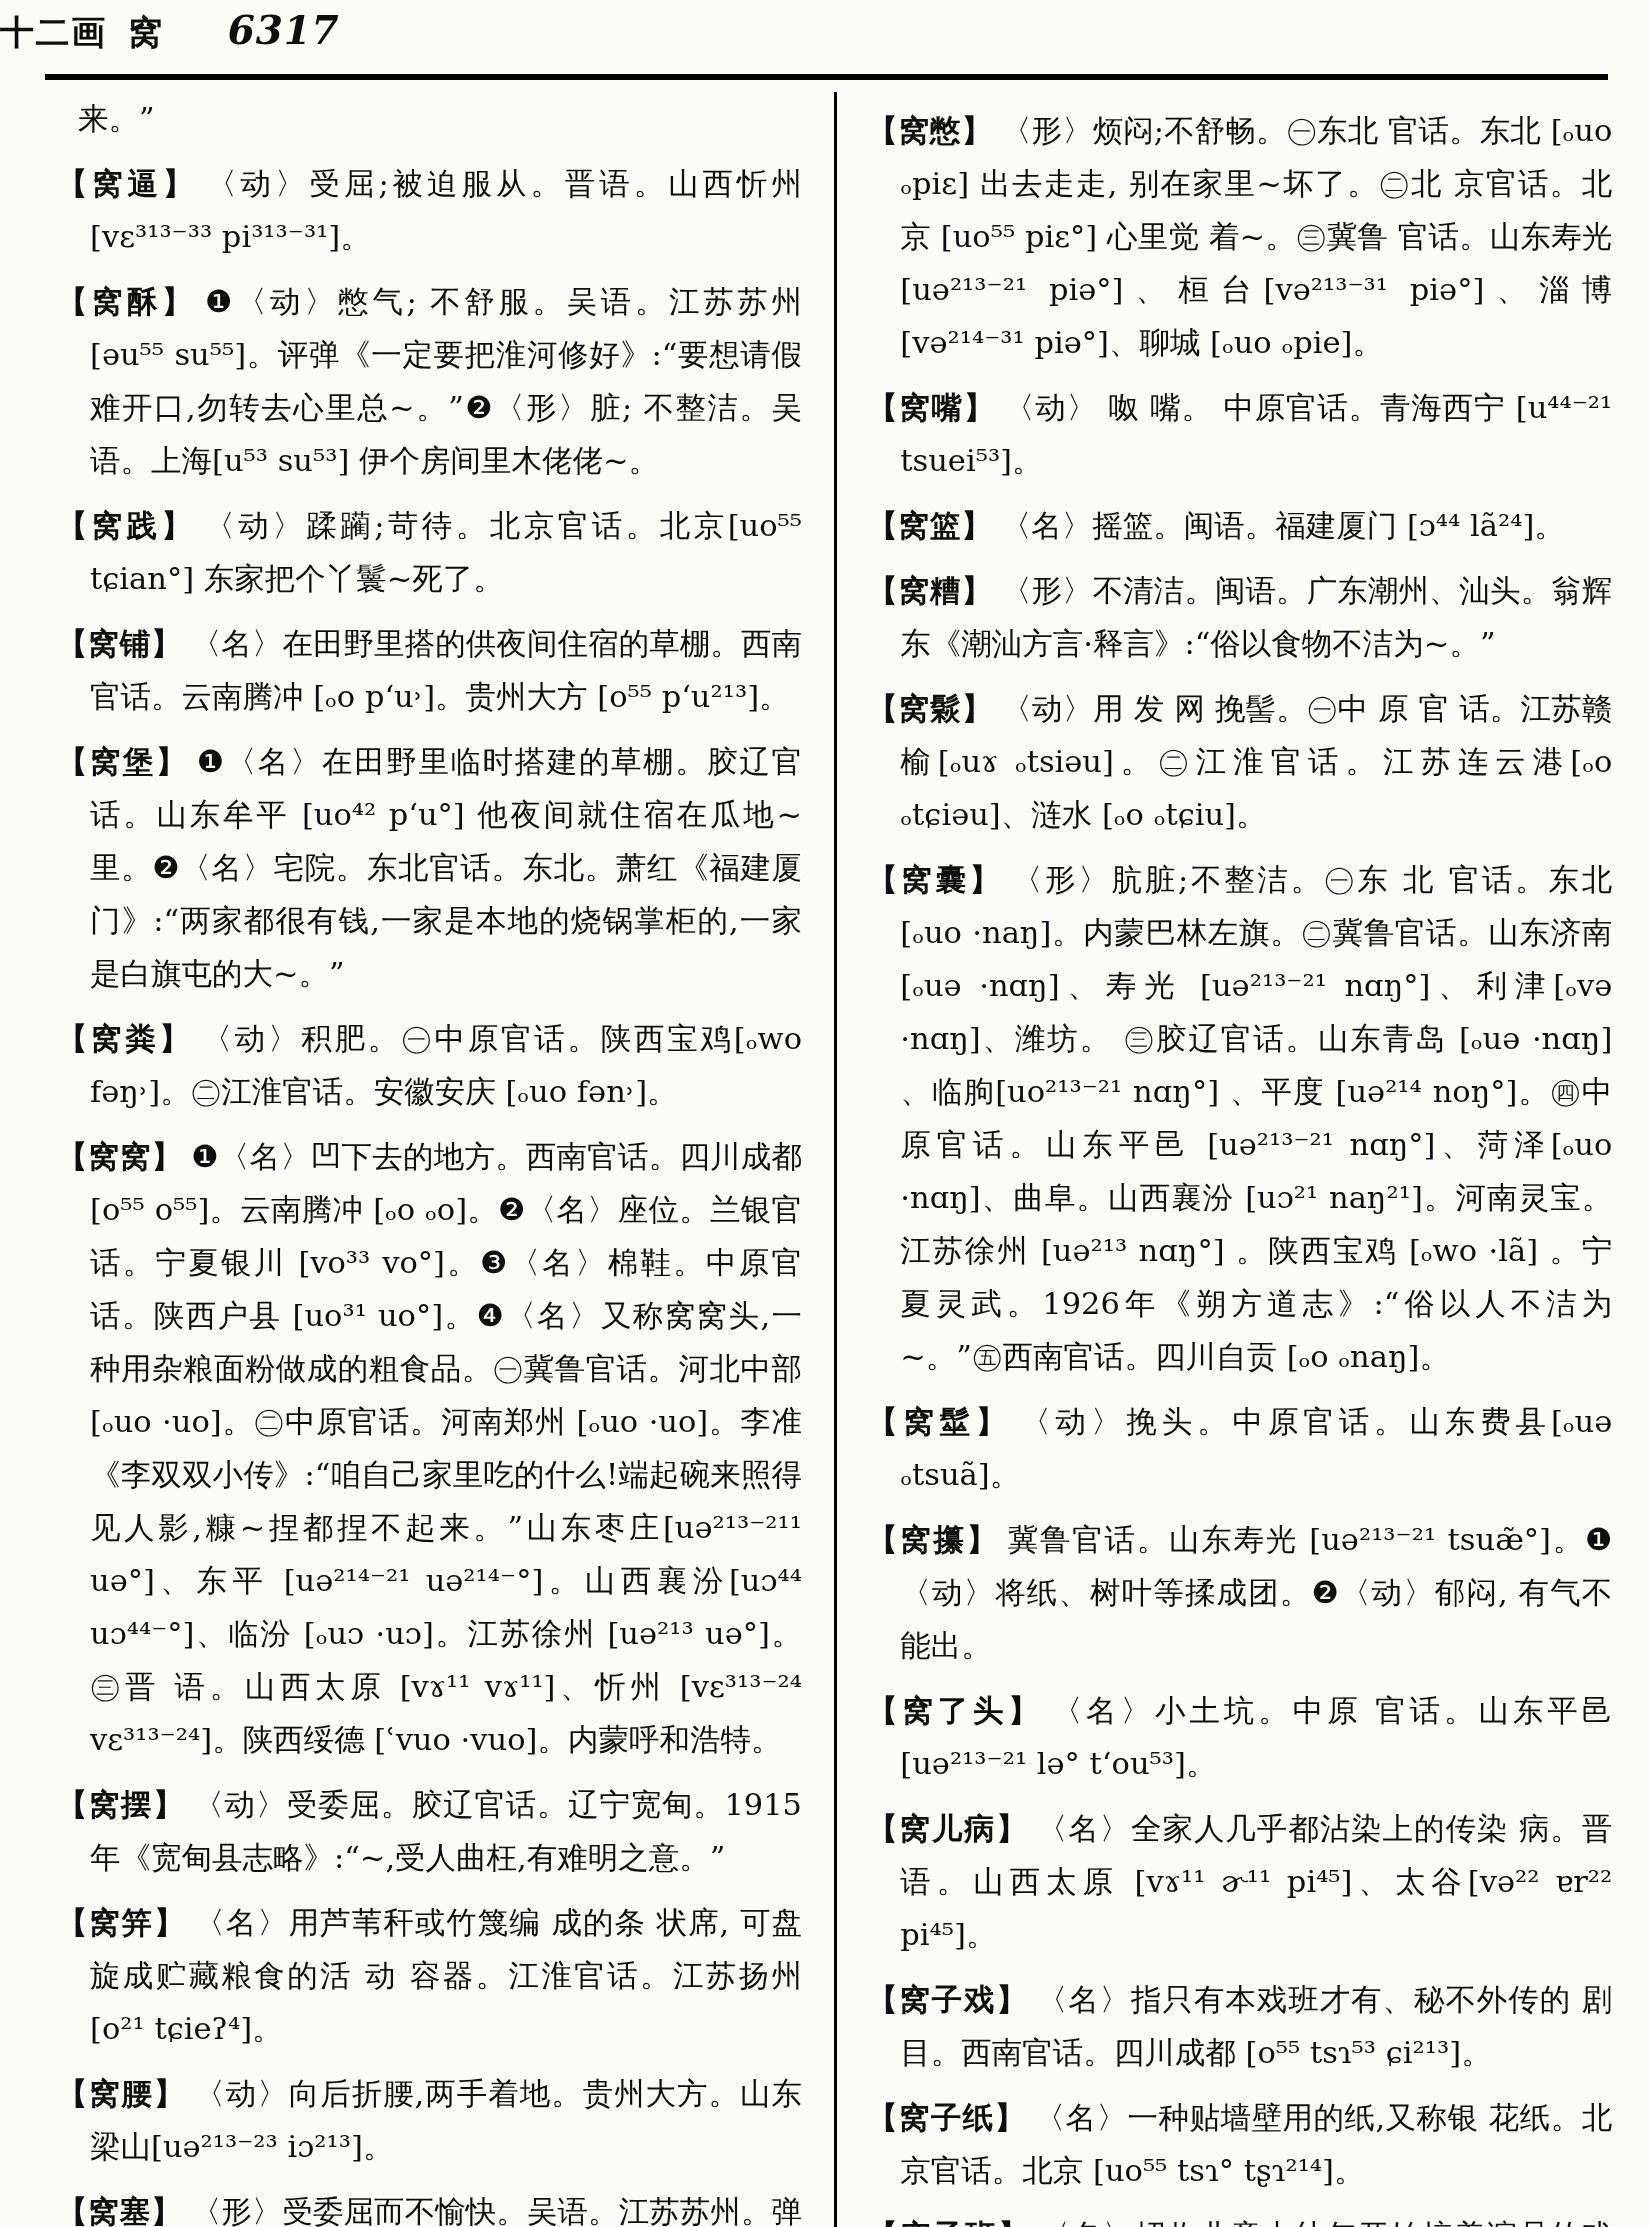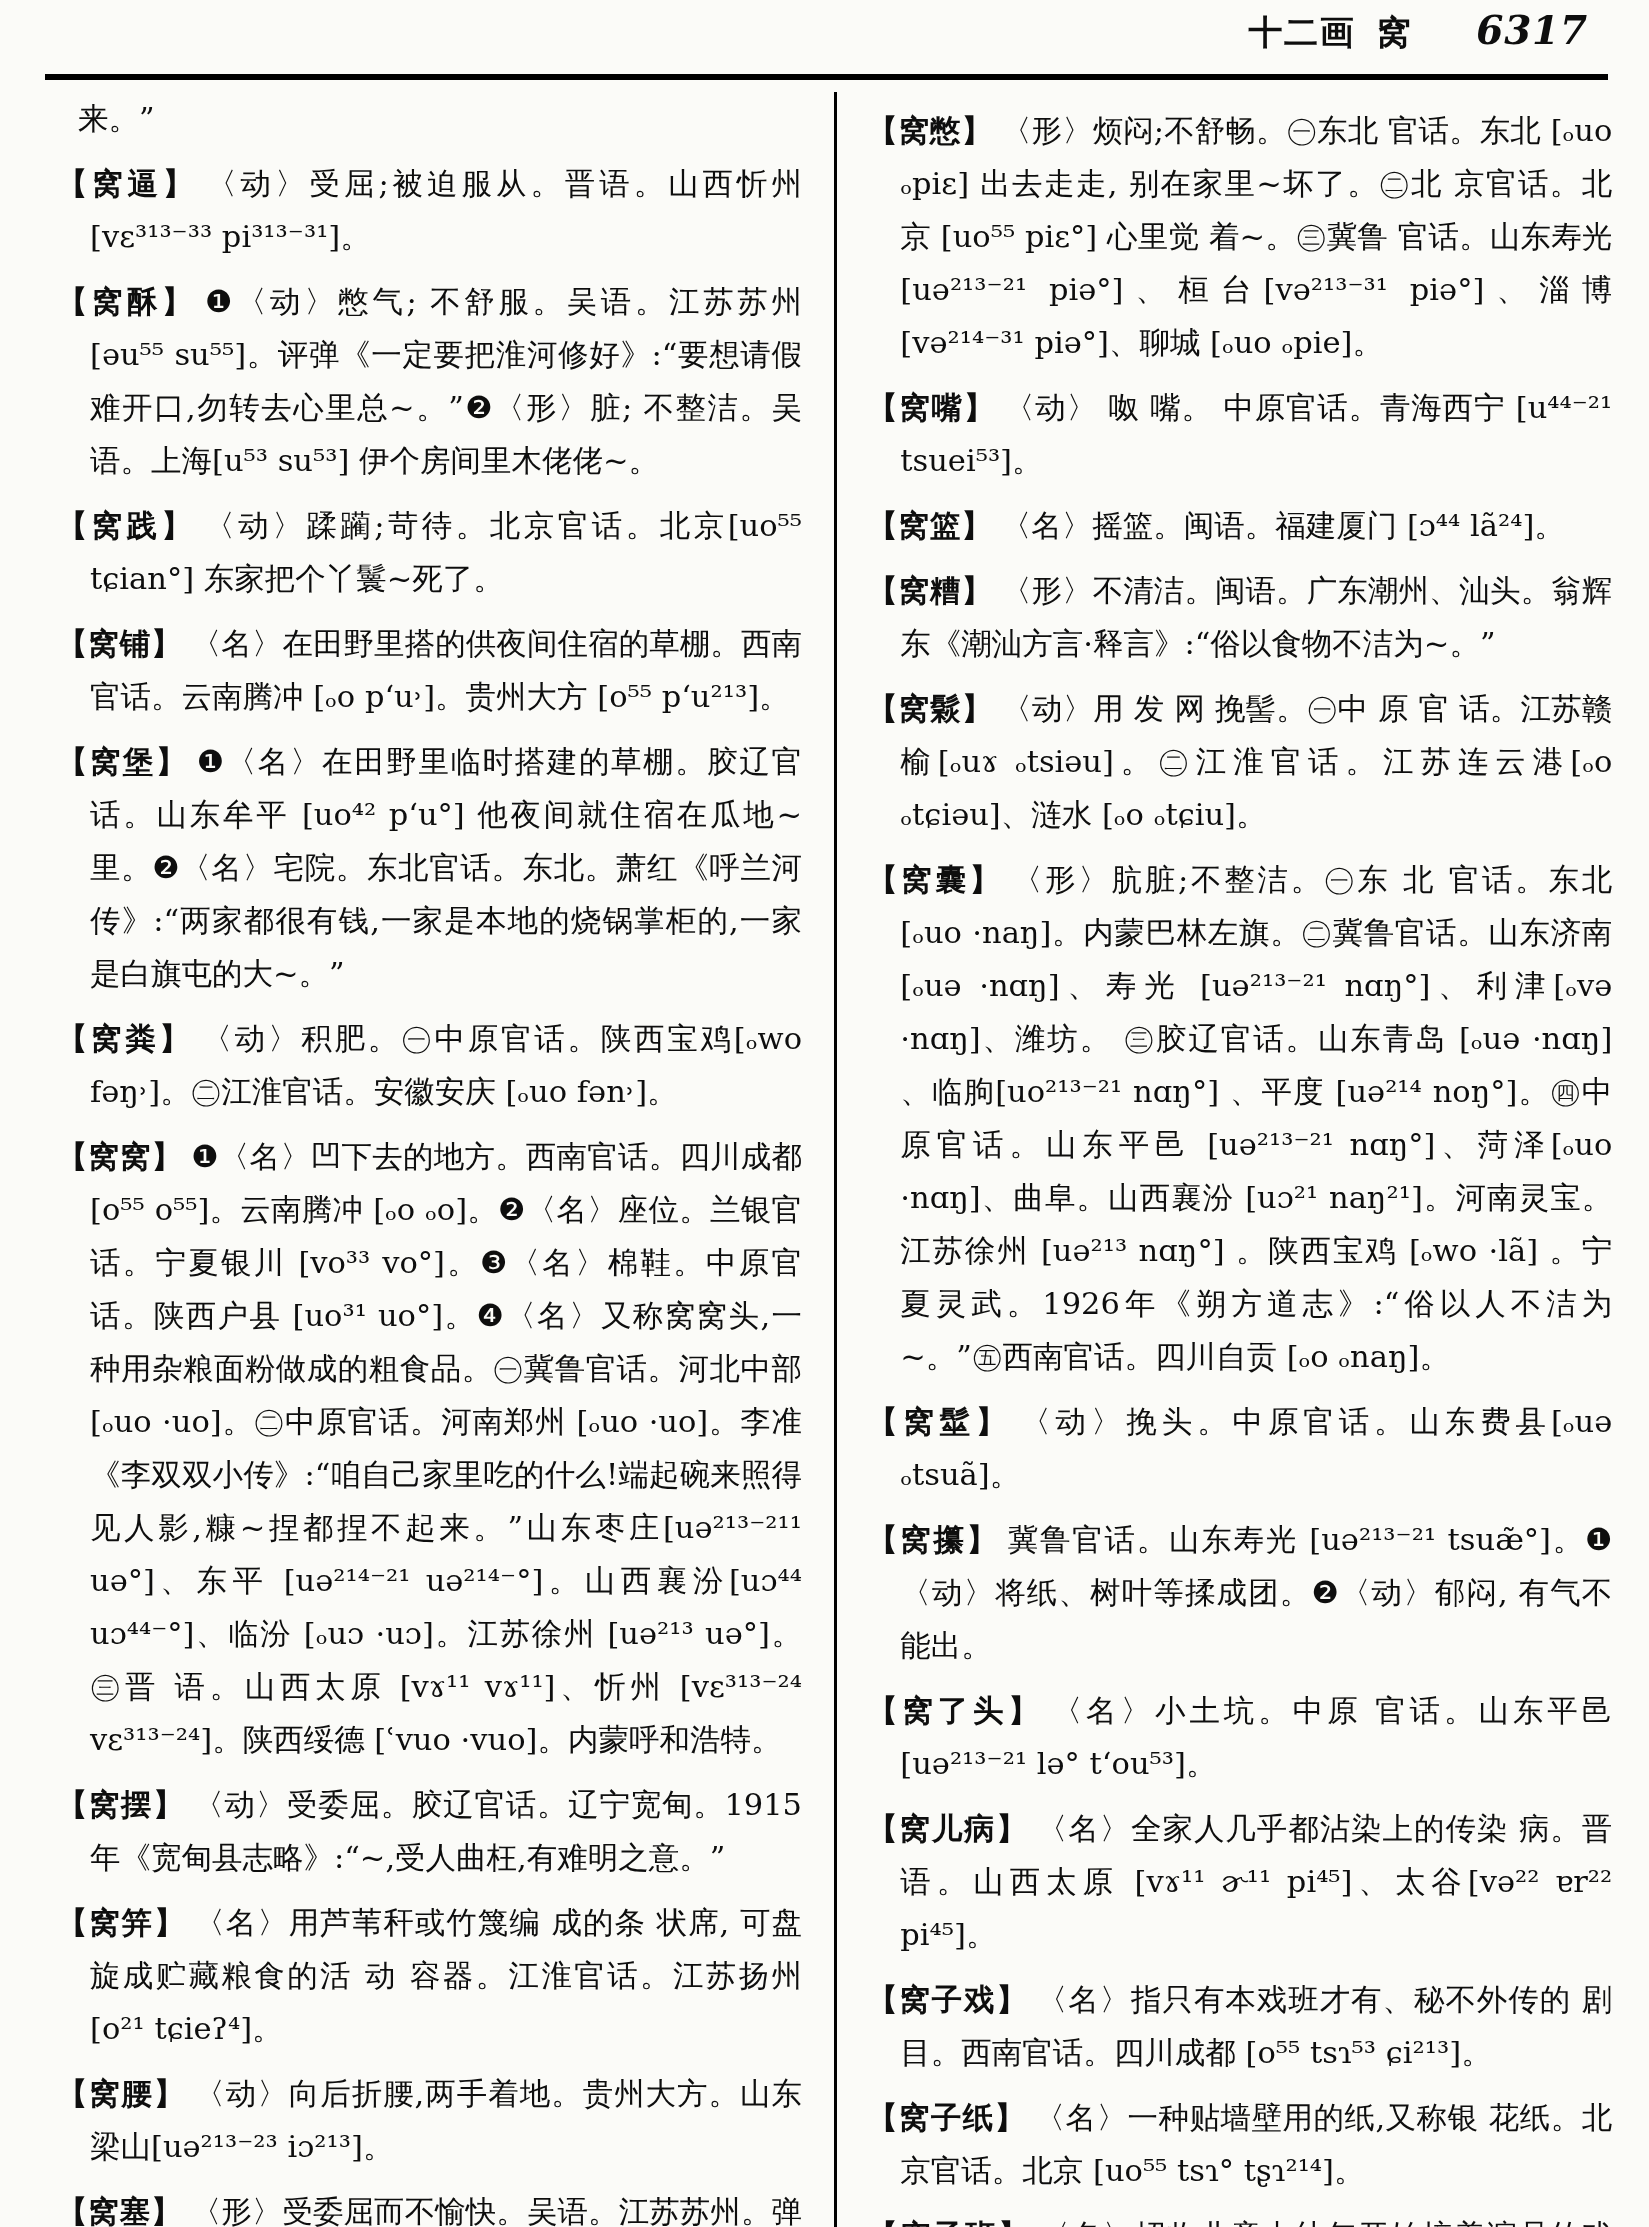--- a/index.html
+++ b/index.html
@@ -2,22 +2,22 @@
 <html style="font-size:13.2px"><head>
 <meta charset="utf-8">
 <style>
   html,body{margin:0;padding:0;}
   body{
     width:1650px;height:2227px;overflow:hidden;position:relative;
     background:#fbfbf8;color:#0e0e0e;
     font-family:"DejaVu Serif","Liberation Serif",serif;
   }
   .header{
-    position:absolute;top:6.6px;left:12px;width:1576px;
-    text-align:right;font-size:34px;font-weight:bold;letter-spacing:1.6px;
+    position:absolute;top:6.6px;left:0;width:1576px;
+    font-size:34px;font-weight:bold;letter-spacing:1.6px;
     white-space:nowrap;
   }
   .header .sect{margin-right:21.4px;}
   .header .chr{margin-right:64px;}
   .header .pagenum{
     font-style:italic;font-size:39px;font-weight:bold;letter-spacing:0.8px;
     font-family:"DejaVu Serif","Liberation Serif",serif;
   }
   .rule{
     position:absolute;top:74px;left:45px;width:1563px;height:5.8px;background:#000;
@@ -49,21 +49,21 @@
 
   <div class="rule"></div>
 
   <div class="cols">
     <div class="col" id="col-left">
         <p class="cont">来。”</p>
         <p class="entry"><span class="hw">【窝逼】</span><span>〈动〉受屈;被迫服从。晋语。山西忻州[vε³¹³⁻³³ pi³¹³⁻³¹]。</span></p>
         <p class="entry"><span class="hw">【窝酥】</span><span>❶〈动〉憋气; 不舒服。吴语。江苏苏州 [əu⁵⁵ su⁵⁵]。评弹《一定要把淮河修好》:“要想请假难开口,勿转去心里总~。”❷〈形〉脏; 不整洁。吴语。上海[u⁵³ su⁵³] 伊个房间里木佬佬~。</span></p>
         <p class="entry"><span class="hw">【窝践】</span><span>〈动〉蹂躏;苛待。北京官话。北京[uo⁵⁵ tɕian°] 东家把个丫鬟~死了。</span></p>
         <p class="entry"><span class="hw">【窝铺】</span><span>〈名〉在田野里搭的供夜间住宿的草棚。西南官话。云南腾冲 [ₒo pʻu˒]。贵州大方 [o⁵⁵ pʻu²¹³]。</span></p>
-        <p class="entry"><span class="hw">【窝堡】</span><span>❶〈名〉在田野里临时搭建的草棚。胶辽官话。山东牟平 [uo⁴² pʻu°] 他夜间就住宿在瓜地~里。❷〈名〉宅院。东北官话。东北。萧红《呼兰河传》:“两家都很有钱,一家是本地的烧锅掌柜的,一家是白旗屯的大~。”</span></p>
+        <p class="entry"><span class="hw">【窝堡】</span><span>❶〈名〉在田野里临时搭建的草棚。胶辽官话。山东牟平 [uo⁴² pʻu°] 他夜间就住宿在瓜地~里。❷〈名〉宅院。东北官话。东北。萧红《福建厦门》:“两家都很有钱,一家是本地的烧锅掌柜的,一家是白旗屯的大~。”</span></p>
         <p class="entry"><span class="hw">【窝粪】</span><span>〈动〉积肥。㊀中原官话。陕西宝鸡[ₒwo fəŋ˒]。㊁江淮官话。安徽安庆 [ₒuo fən˒]。</span></p>
         <p class="entry"><span class="hw">【窝窝】</span><span>❶〈名〉凹下去的地方。西南官话。四川成都 [o⁵⁵ o⁵⁵]。云南腾冲 [ₒo ₒo]。❷〈名〉座位。兰银官话。宁夏银川 [vo³³ vo°]。❸〈名〉棉鞋。中原官话。陕西户县 [uo³¹ uo°]。❹〈名〉又称窝窝头,一种用杂粮面粉做成的粗食品。㊀冀鲁官话。河北中部[ₒuo ·uo]。㊁中原官话。河南郑州 [ₒuo ·uo]。李准《李双双小传》:“咱自己家里吃的什么!端起碗来照得见人影,糠~捏都捏不起来。”山东枣庄[uə²¹³⁻²¹¹ uə°]、东平 [uə²¹⁴⁻²¹ uə²¹⁴⁻°]。山西襄汾[uɔ⁴⁴ uɔ⁴⁴⁻°]、临汾 [ₒuɔ ·uɔ]。江苏徐州 [uə²¹³ uə°]。㊂晋 语。山西太原 [vɤ¹¹ vɤ¹¹]、忻州 [vε³¹³⁻²⁴ vε³¹³⁻²⁴]。陕西绥德 [ʿvuo ·vuo]。内蒙呼和浩特。</span></p>
         <p class="entry"><span class="hw">【窝摆】</span><span>〈动〉受委屈。胶辽官话。辽宁宽甸。1915年《宽甸县志略》:“~,受人曲枉,有难明之意。”</span></p>
         <p class="entry"><span class="hw">【窝笄】</span><span>〈名〉用芦苇秆或竹篾编 成的条 状席, 可盘旋成贮藏粮食的活 动 容器。江淮官话。江苏扬州 [o²¹ tɕieʔ⁴]。</span></p>
         <p class="entry"><span class="hw">【窝腰】</span><span>〈动〉向后折腰,两手着地。贵州大方。山东梁山[uə²¹³⁻²³ iɔ²¹³]。</span></p>
         <p class="entry"><span class="hw">【窝塞】</span><span>〈形〉受委屈而不愉快。吴语。江苏苏州。弹词《晴雯》第一回:“现在你心里~,我还是耐心点。”</span></p>
       </div>
     <div class="divider"></div>
     <div class="col" id="col-right">
         <p class="entry"><span class="hw">【窝憋】</span><span>〈形〉烦闷;不舒畅。㊀东北 官话。东北 [ₒuo ₒpiε] 出去走走, 别在家里~坏了。㊁北 京官话。北京 [uo⁵⁵ piε°] 心里觉 着~。㊂冀鲁 官话。山东寿光 [uə²¹³⁻²¹ piə°]、桓台[və²¹³⁻³¹ piə°]、淄博[və²¹⁴⁻³¹ piə°]、聊城 [ₒuo ₒpie]。</span></p>

